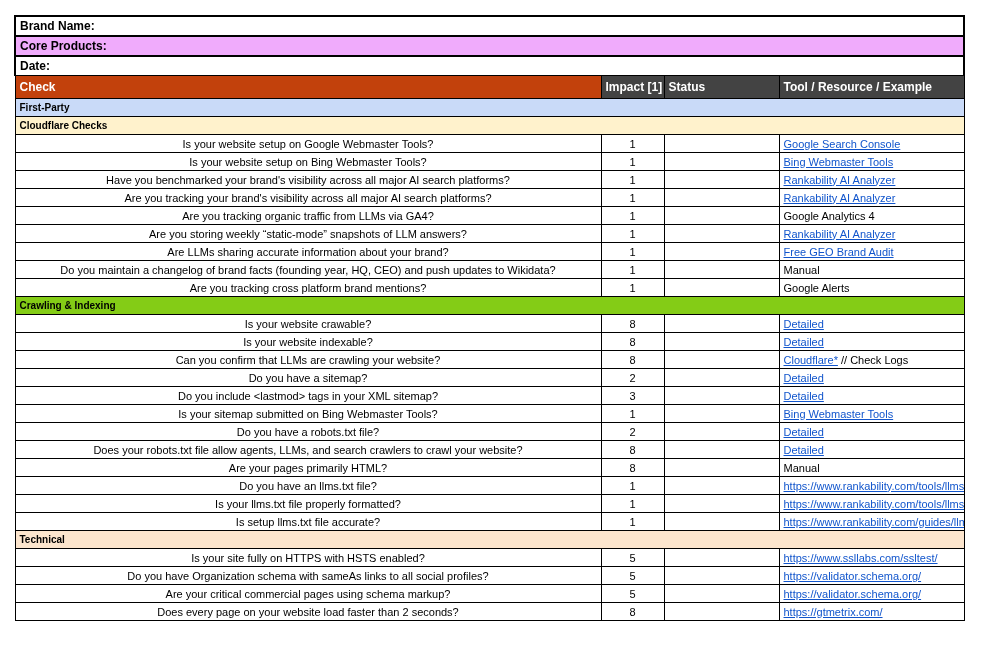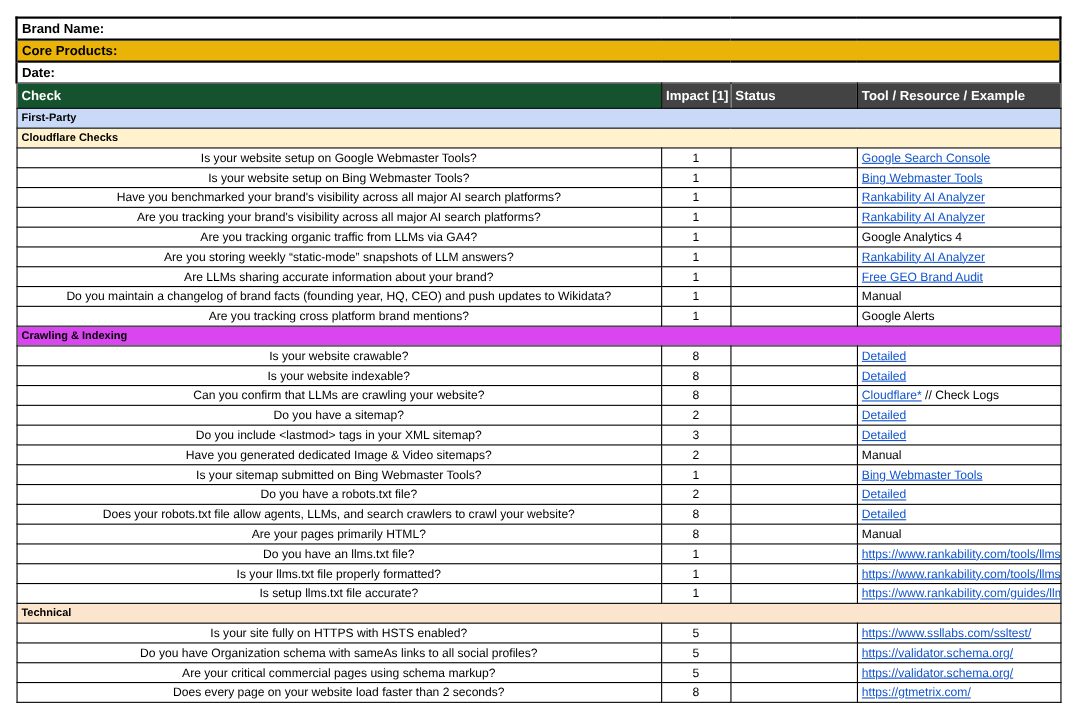--- a/index.html
+++ b/index.html
@@ -70,27 +70,27 @@
       <col style="width:586px">
       <col style="width:63px">
       <col style="width:115px">
       <col style="width:185px">
     </colgroup>
     <tbody id="grid-body">
       <tr class="info-row">
         <td colspan="4">Brand Name:</td>
       </tr>
       <tr class="info-row shaded">
-        <td colspan="4" style="background: #eab308;">Core Products:</td>
+        <td colspan="4" style="background: #f0abfc;">Core Products:</td>
       </tr>
       <tr class="info-row">
         <td colspan="4">Date:</td>
       </tr>
       <tr class="header-row">
-        <td style="background: #14532d; color: rgb(255, 255, 255);">Check</td>
+        <td style="background: #c2410c; color: rgb(255, 255, 255);">Check</td>
         <td style="background: rgb(67, 67, 67); color: rgb(255, 255, 255);">Impact [1]</td>
         <td style="background: rgb(67, 67, 67); color: rgb(255, 255, 255);">Status</td>
         <td style="background: rgb(67, 67, 67); color: rgb(255, 255, 255);">Tool / Resource / Example</td>
       </tr>
       <tr class="band-row">
         <td colspan="4" id="first-party-cell" style="background: rgb(201, 218, 248);">First-Party</td>
       </tr>
     <tr class="band-row">
           <td colspan="4" style="background: rgb(255, 242, 204);">Cloudflare Checks</td>
         </tr>
@@ -142,21 +142,21 @@
           <td class="status-cell"></td>
           <td class="tool-cell"><span class="tool-plain">Manual</span></td>
         </tr>
         <tr>
           <td class="check-cell">Are you tracking cross platform brand mentions?</td>
           <td class="impact-cell">1</td>
           <td class="status-cell"></td>
           <td class="tool-cell"><span class="tool-plain">Google Alerts</span></td>
         </tr>
         <tr class="band-row">
-          <td colspan="4" style="background: #d946ef;">Crawling &amp; Indexing</td>
+          <td colspan="4" style="background: #84cc16;">Crawling &amp; Indexing</td>
         </tr>
         <tr>
           <td class="check-cell">Is your website crawable?</td>
           <td class="impact-cell">8</td>
           <td class="status-cell"></td>
           <td class="tool-cell"><a>Detailed</a></td>
         </tr>
         <tr>
           <td class="check-cell">Is your website indexable?</td>
           <td class="impact-cell">8</td>
@@ -173,26 +173,20 @@
           <td class="check-cell">Do you have a sitemap?</td>
           <td class="impact-cell">2</td>
           <td class="status-cell"></td>
           <td class="tool-cell"><a>Detailed</a></td>
         </tr>
         <tr>
           <td class="check-cell">Do you include &lt;lastmod&gt; tags in your XML sitemap?</td>
           <td class="impact-cell">3</td>
           <td class="status-cell"></td>
           <td class="tool-cell"><a>Detailed</a></td>
-        </tr>
-        <tr>
-          <td class="check-cell">Have you generated dedicated Image &amp; Video sitemaps?</td>
-          <td class="impact-cell">2</td>
-          <td class="status-cell"></td>
-          <td class="tool-cell"><span class="tool-plain">Manual</span></td>
         </tr>
         <tr>
           <td class="check-cell">Is your sitemap submitted on Bing Webmaster Tools?</td>
           <td class="impact-cell">1</td>
           <td class="status-cell"></td>
           <td class="tool-cell"><a>Bing Webmaster Tools</a></td>
         </tr>
         <tr>
           <td class="check-cell">Do you have a robots.txt file?</td>
           <td class="impact-cell">2</td>

